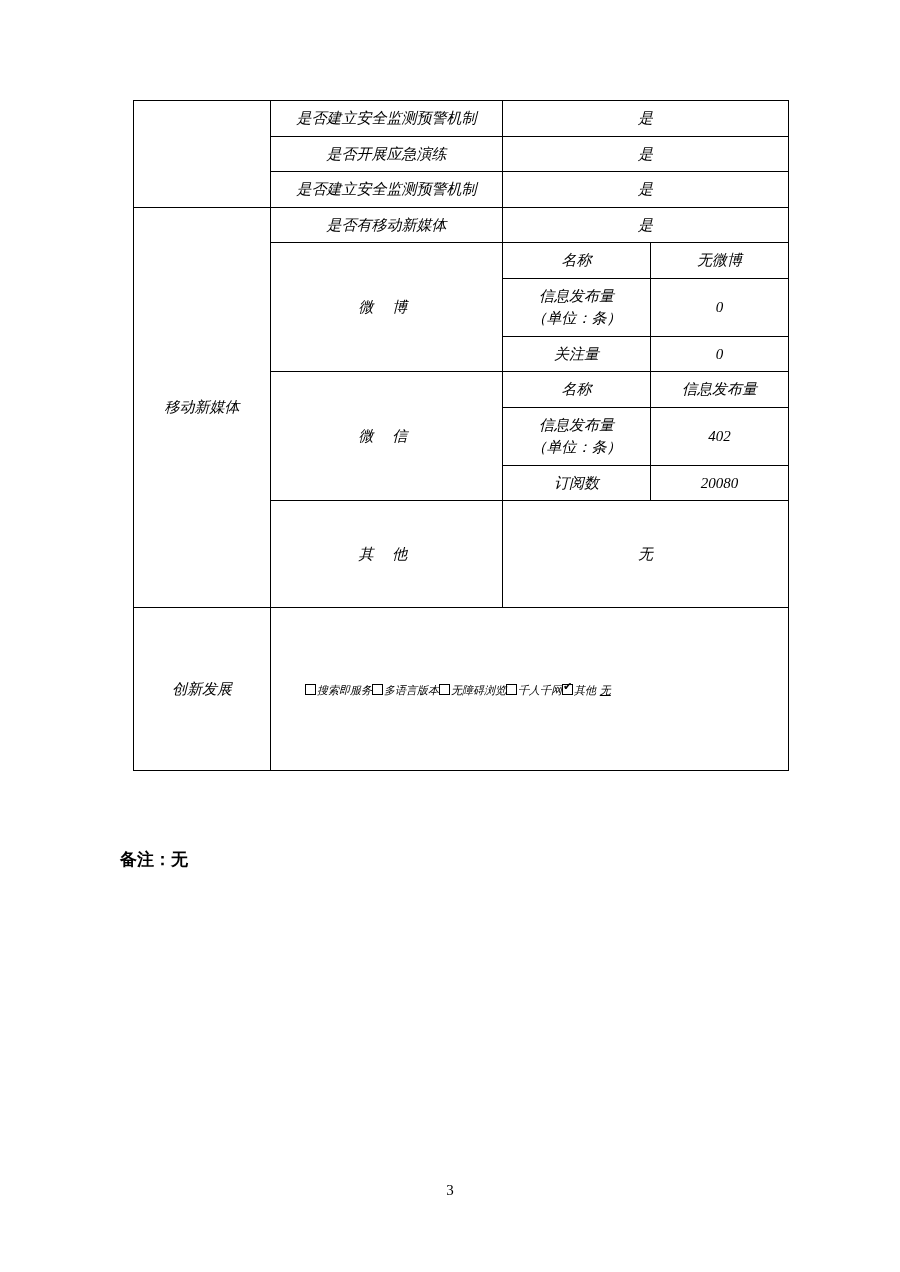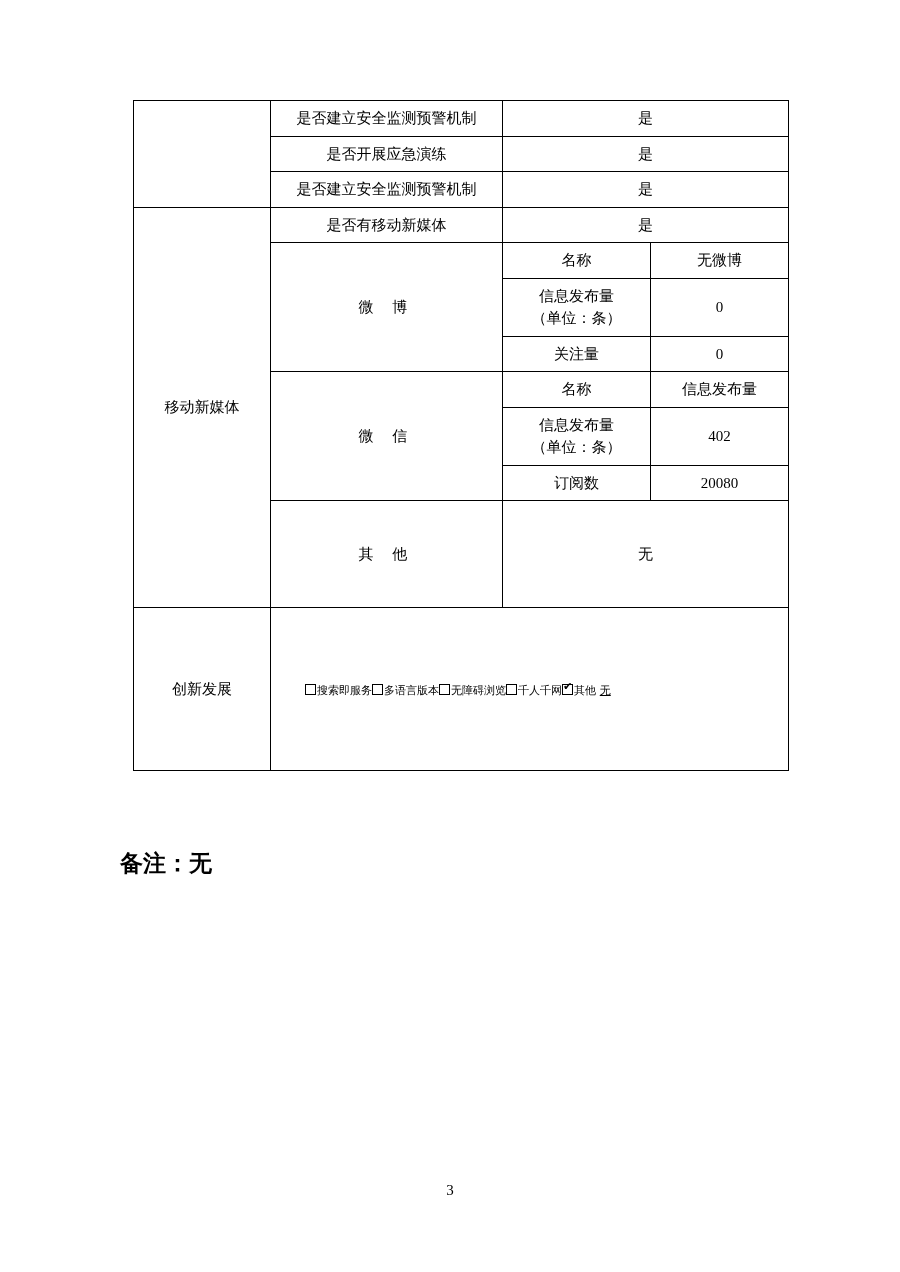--- a/index.html
+++ b/index.html
@@ -23,20 +23,21 @@
   .table-wrap {
     position: absolute;
     left: 133px;
     top: 100px;
     width: 655px;
   }
   table.report {
     border-collapse: collapse;
     width: 655px;
     table-layout: fixed;
+    font-style: italic;
   }
   table.report td {
     border: 1px solid #000000;
     font-size: 15px;
     text-align: center;
     vertical-align: middle;
     padding: 6px 4px;
     line-height: 1.5;
     font-family: "Liberation Serif", "DejaVu Serif", serif;
   }
@@ -77,21 +78,21 @@
     line-height: 11px;
     font-family: "DejaVu Sans", sans-serif;
   }
   .innov-under {
     text-decoration: underline;
   }
   .remark {
     position: absolute;
     left: 120px;
     top: 848px;
-    font-size: 23px;
+    font-size: 17px;
     font-weight: bold;
     font-family: "Liberation Serif", "DejaVu Serif", serif;
   }
   .page-number {
     position: absolute;
     left: 0;
     right: 0;
     top: 1182px;
     text-align: center;
     font-size: 15px;

